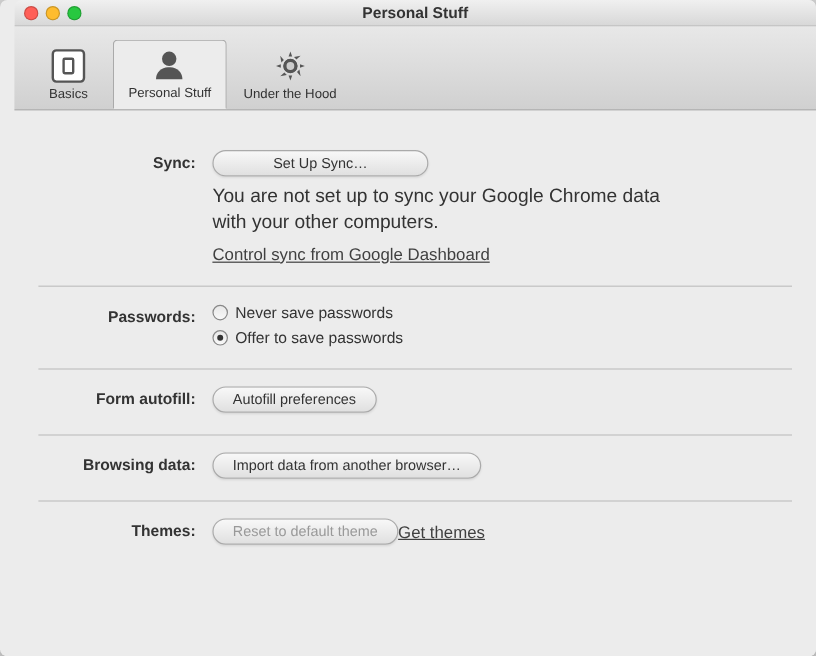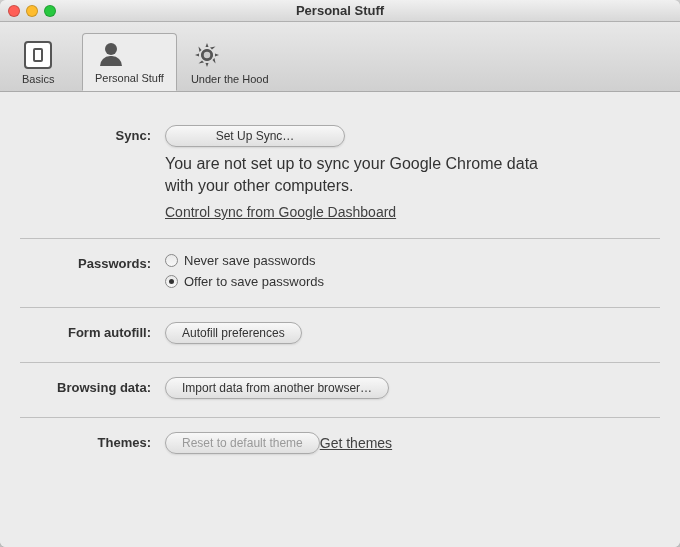--- a/index.html
+++ b/index.html
@@ -15,20 +15,21 @@
 
     .window {
       width: 680px;
       height: 547px;
       background: #ececec;
       border-radius: 6px;
       box-shadow: 0 4px 20px rgba(0,0,0,0.4);
       display: flex;
       flex-direction: column;
       overflow: hidden;
+      padding-left: 12px;
     }
 
     
     .title-bar {
       background: linear-gradient(to bottom, #f0f0f0, #d8d8d8);
       border-bottom: 1px solid #b0b0b0;
       height: 22px;
       display: flex;
       align-items: center;
       justify-content: center;
@@ -69,21 +70,21 @@
       padding: 6px 10px 0 10px;
       display: flex;
       align-items: flex-end;
       flex-shrink: 0;
       height: 70px;
     }
 
     .tab {
       display: flex;
       flex-direction: column;
-      align-items: flex-start;
+      align-items: center;
       justify-content: center;
       padding: 4px 12px 6px 12px;
       margin-right: 2px;
       border-radius: 4px 4px 0 0;
       cursor: pointer;
       min-width: 70px;
       position: relative;
     }
 
     .tab.active {

